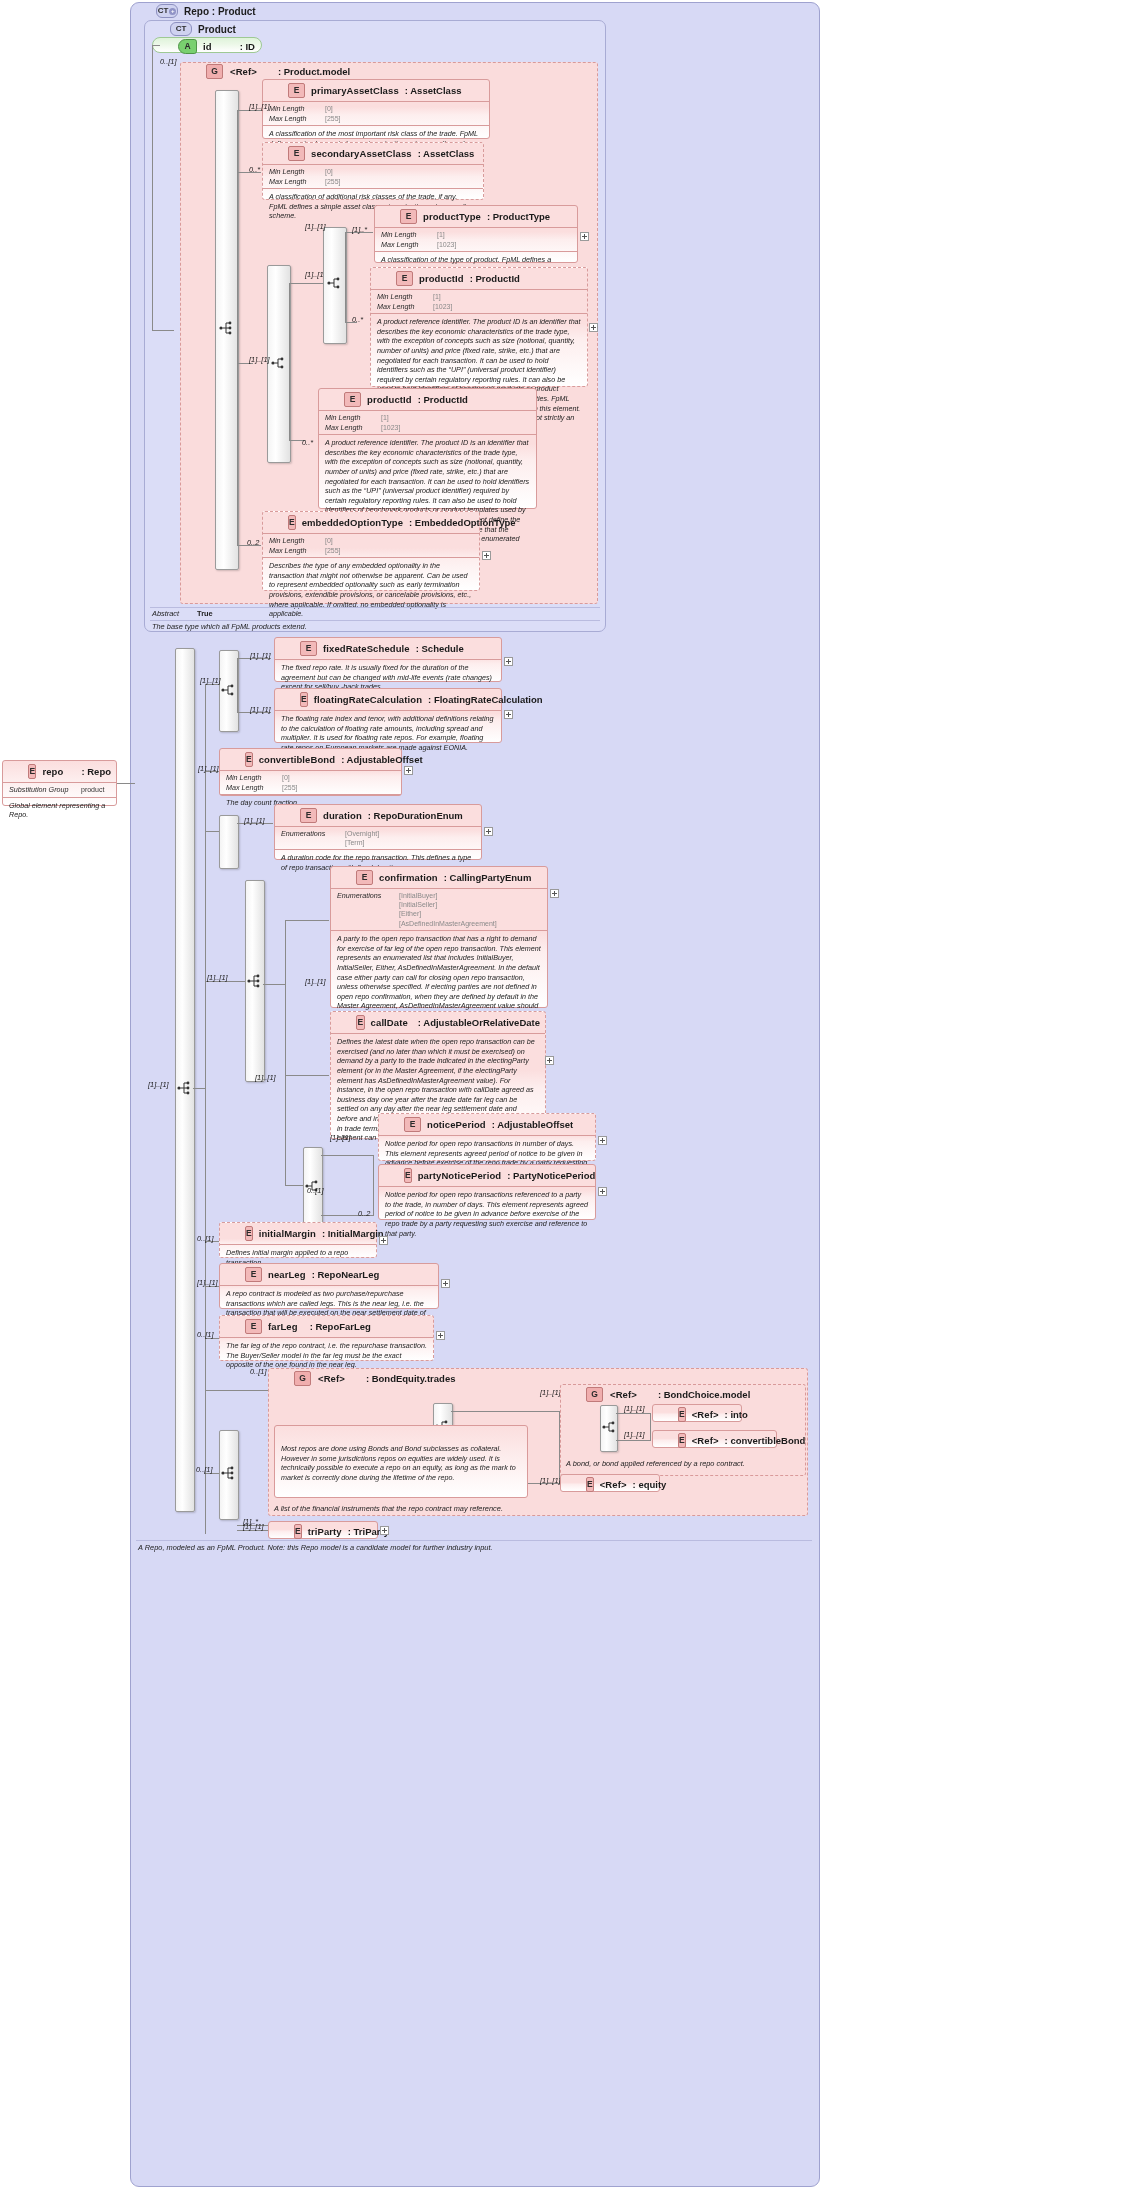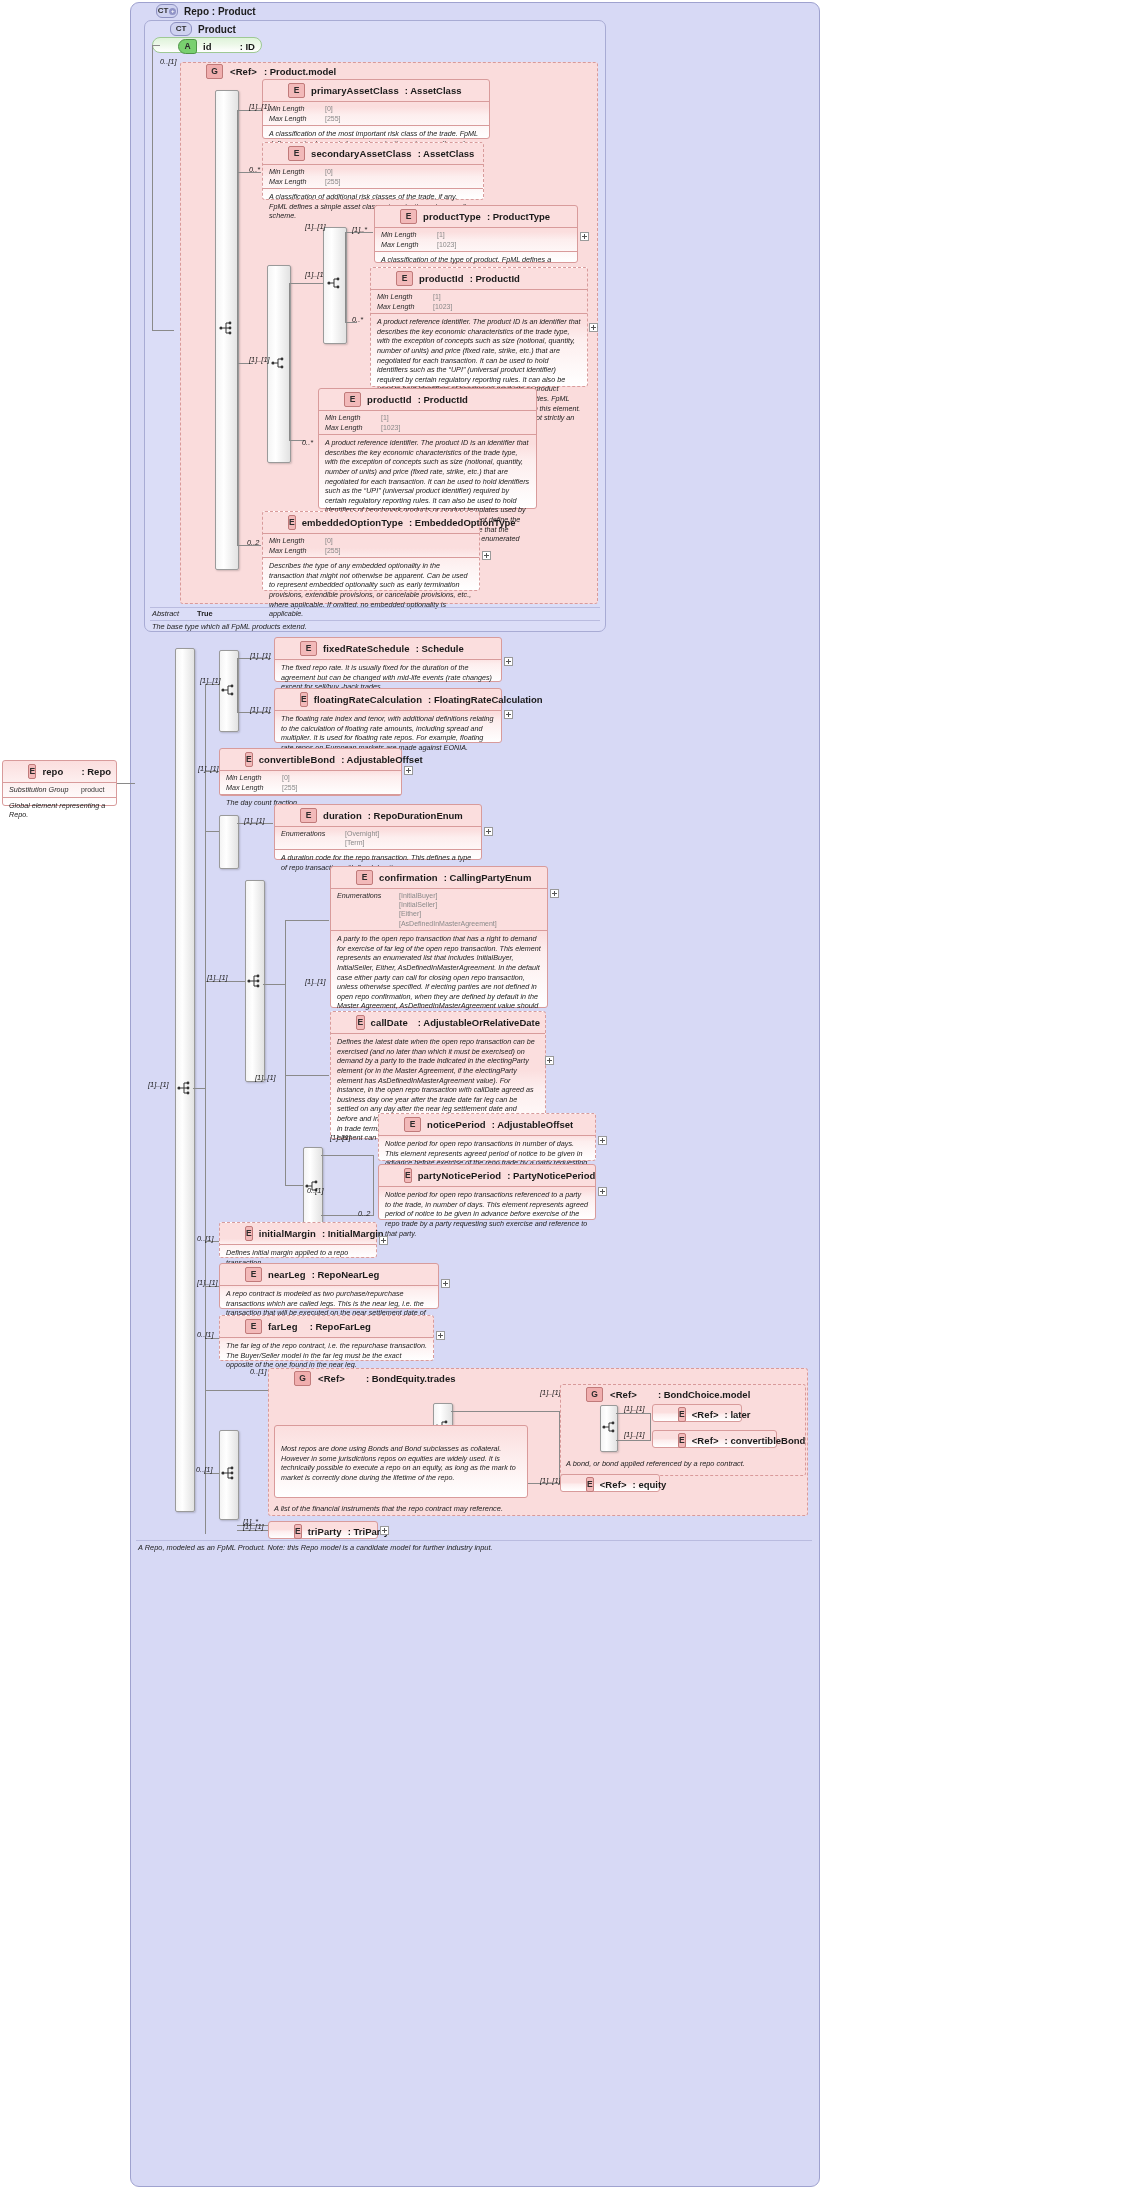--- a/index.html
+++ b/index.html
@@ -76,21 +76,21 @@
   </div>
   <div class="ln vline" style="left:152px;top:45px;height:285px;"></div>
   <div class="ln hline" style="left:152px;top:45px;width:8px;"></div>
   <div class="ln hline" style="left:152px;top:330px;width:22px;"></div>
   <div class="card" style="left:160px;top:57px;">0..[1]</div>
 
   <div class="abs grp" style="left:180px;top:62px;width:418px;height:542px;"></div>
   <div class="abs" style="left:186px;top:64px;width:260px;height:14px;display:flex;align-items:center;gap:7px;">
     <span class="badge g">G</span>
     <span class="nm">&lt;Ref&gt;</span>
-    <span class="tp" style="margin-left:0;">: Product.model</span>
+    <span class="tp" style="margin-left:14px;">: Product.model</span>
   </div>
 
   <div class="seqbox" style="left:215px;top:90px;width:22px;height:478px;"></div>
   <svg class="seqicon" style="left:218px;top:320px;" viewBox="0 0 16 16">
     <circle cx="3" cy="8" r="1.6" fill="#333"></circle>
       <line x1="4.5" y1="8" x2="8" y2="8" stroke="#333"></line>
     <line x1="8" y1="3" x2="8" y2="13" stroke="#333"></line>
     <line x1="8" y1="3" x2="11" y2="3" stroke="#333"></line>
       <line x1="8" y1="8" x2="11" y2="8" stroke="#333"></line>
       <line x1="8" y1="13" x2="11" y2="13" stroke="#333"></line>
@@ -601,21 +601,21 @@
   <div class="ln hline" style="left:616px;top:1413px;width:34px;"></div>
   <div class="ln hline" style="left:616px;top:1440px;width:34px;"></div>
   <div class="ln vline" style="left:650px;top:1413px;height:28px;"></div>
   <div class="card" style="left:624px;top:1404px;">[1]..[1]</div>
   <div class="card" style="left:624px;top:1430px;">[1]..[1]</div>
 
   <div class="abs elem" style="left:652px;top:1404px;width:90px;height:18px;">
     <div class="elem-head" style="padding:2px 5px;">
       <span class="badge">E</span>
       <span class="nm">&lt;Ref&gt;</span>
-      <span class="tp">: later</span>
+      <span class="tp">: into</span>
     </div>
   </div>
   <div class="abs elem" style="left:652px;top:1430px;width:125px;height:18px;">
     <div class="elem-head" style="padding:2px 5px;">
       <span class="badge">E</span>
       <span class="nm">&lt;Ref&gt;</span>
       <span class="tp">: convertibleBond</span>
     </div>
   </div>
   <div class="abs footrow" style="left:566px;top:1459px;width:230px;">A bond, or bond applied referenced by a repo contract.</div>

